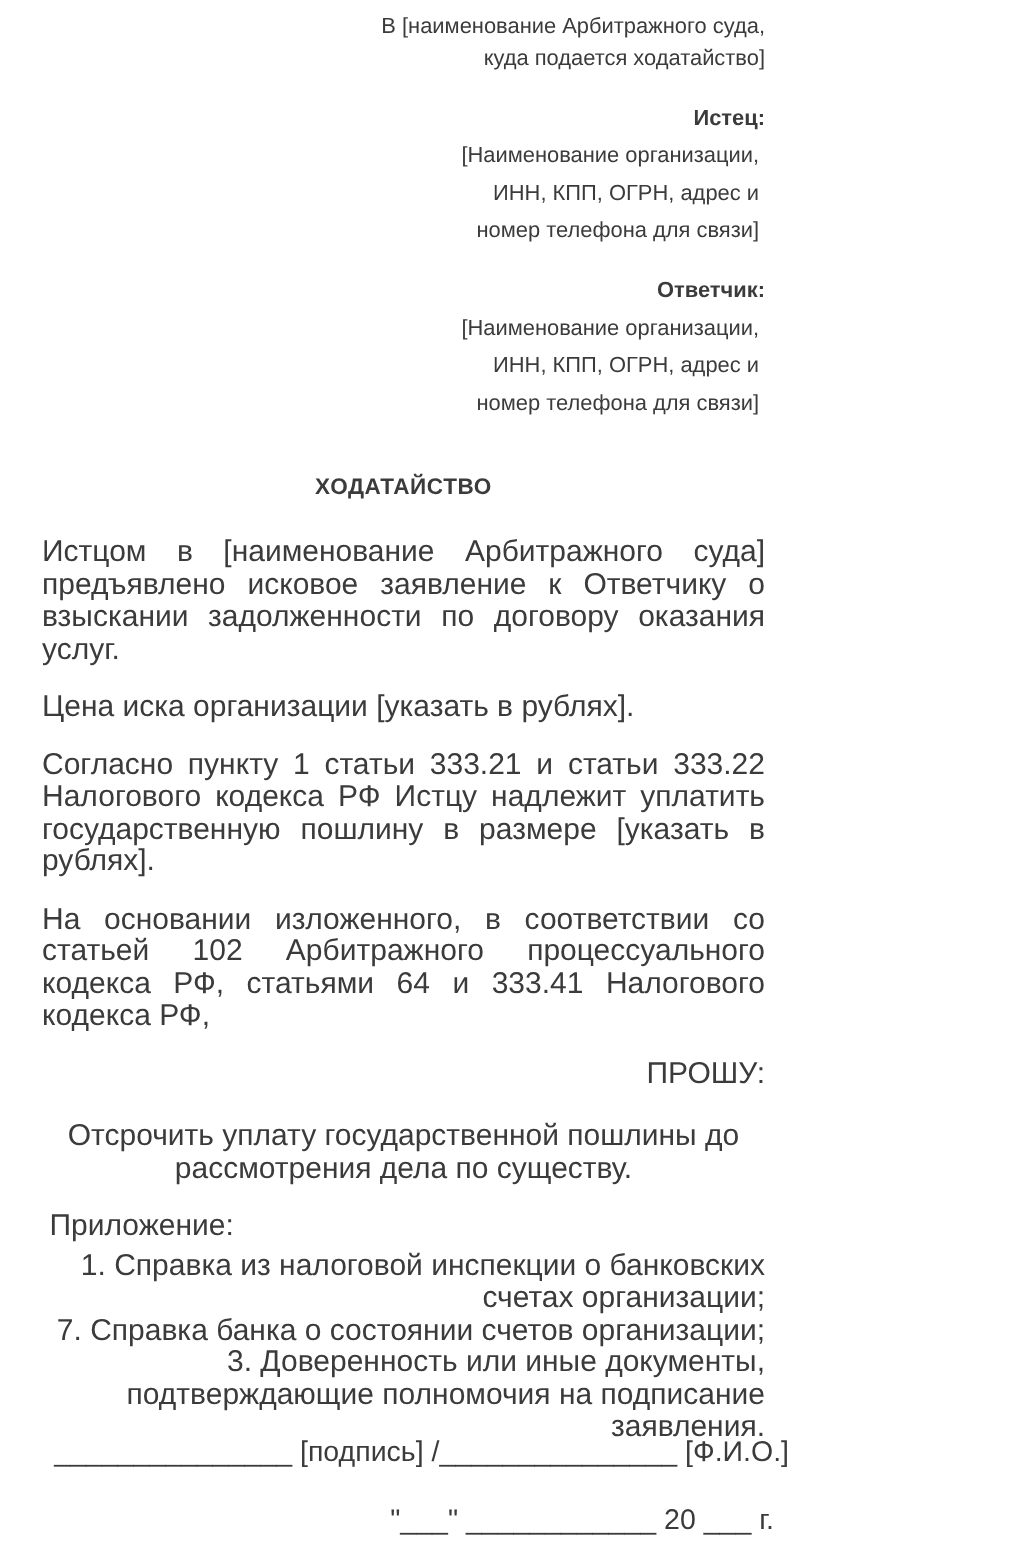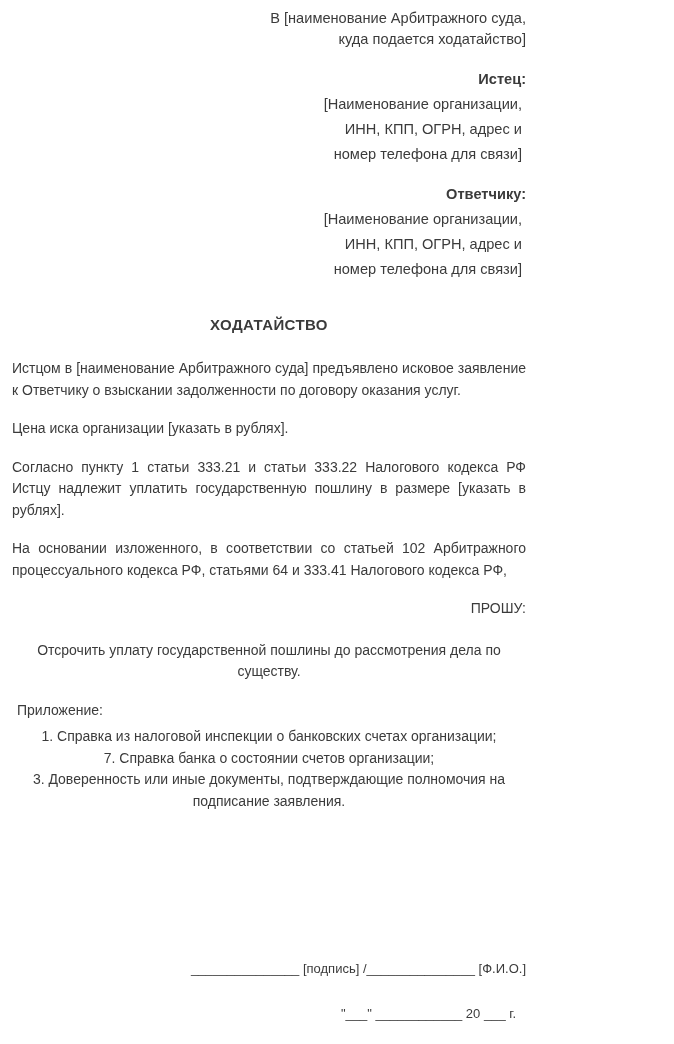--- a/index.html
+++ b/index.html
@@ -14,21 +14,21 @@
     font-family: "Liberation Sans", "DejaVu Sans", sans-serif;
     color: #3b3b3b;
     -webkit-font-smoothing: antialiased;
     overflow: hidden;
   }
   .page {
     position: relative;
     width: 538px;
     height: 1044px;
     box-sizing: border-box;
-    padding: 0 12px;
+    padding: 0 28px;
   }
 
   
   .header-block {
     text-align: right;
     font-size: 14.6px;
     line-height: 21px;
     padding-top: 8px;
   }
   .header-block .court-line {
@@ -57,21 +57,21 @@
     margin: 0;
   }
   .title-sub {
     font-size: 14.6px;
     margin: 3px 0 0 0;
   }
 
   
   .body-block {
     margin-top: 25px;
-    font-size: 14px;
+    font-size: 20px;
     line-height: 21.5px;
   }
   .para {
     margin: 0 0 17px 0;
     text-align: justify;
     text-justify: inter-word;
   }
   .para.left {
     text-align: center;
   }
@@ -79,30 +79,30 @@
     text-align: right;
     margin-bottom: 20px;
   }
 
   .attach-title {
     margin: 5px;
     text-align: left;
   }
   .attach-item {
     margin: 0;
-    text-align: center;
+    text-align: right;
   }
 
   
   .sign-block {
     position: absolute;
     left: 12px;
     right: 12px;
     bottom: 20px;
-    font-size: 13px;
+    font-size: 19px;
     line-height: 21px;
   }
   .sign-line {
     text-align: right;
     margin: 0;
     white-space: nowrap;
   }
   .date-line {
     text-align: right;
     margin: 24px 0 0 0;
@@ -121,21 +121,21 @@
     <p class="court-line">куда подается ходатайство]</p>
 
     <div class="party">
       <p class="party-label">Истец:</p>
       <p class="party-line">[Наименование организации,</p>
       <p class="party-line">ИНН, КПП, ОГРН, адрес и</p>
       <p class="party-line">номер телефона для связи]</p>
     </div>
 
     <div class="party">
-      <p class="party-label">Ответчику:</p>
+      <p class="party-label">Ответчик:</p>
       <p class="party-line">[Наименование организации,</p>
       <p class="party-line">ИНН, КПП, ОГРН, адрес и</p>
       <p class="party-line">номер телефона для связи]</p>
     </div>
 
   </div>
 
   <div class="title-block">
     <p class="title-main">ХОДАТАЙСТВО</p>
   </div>

